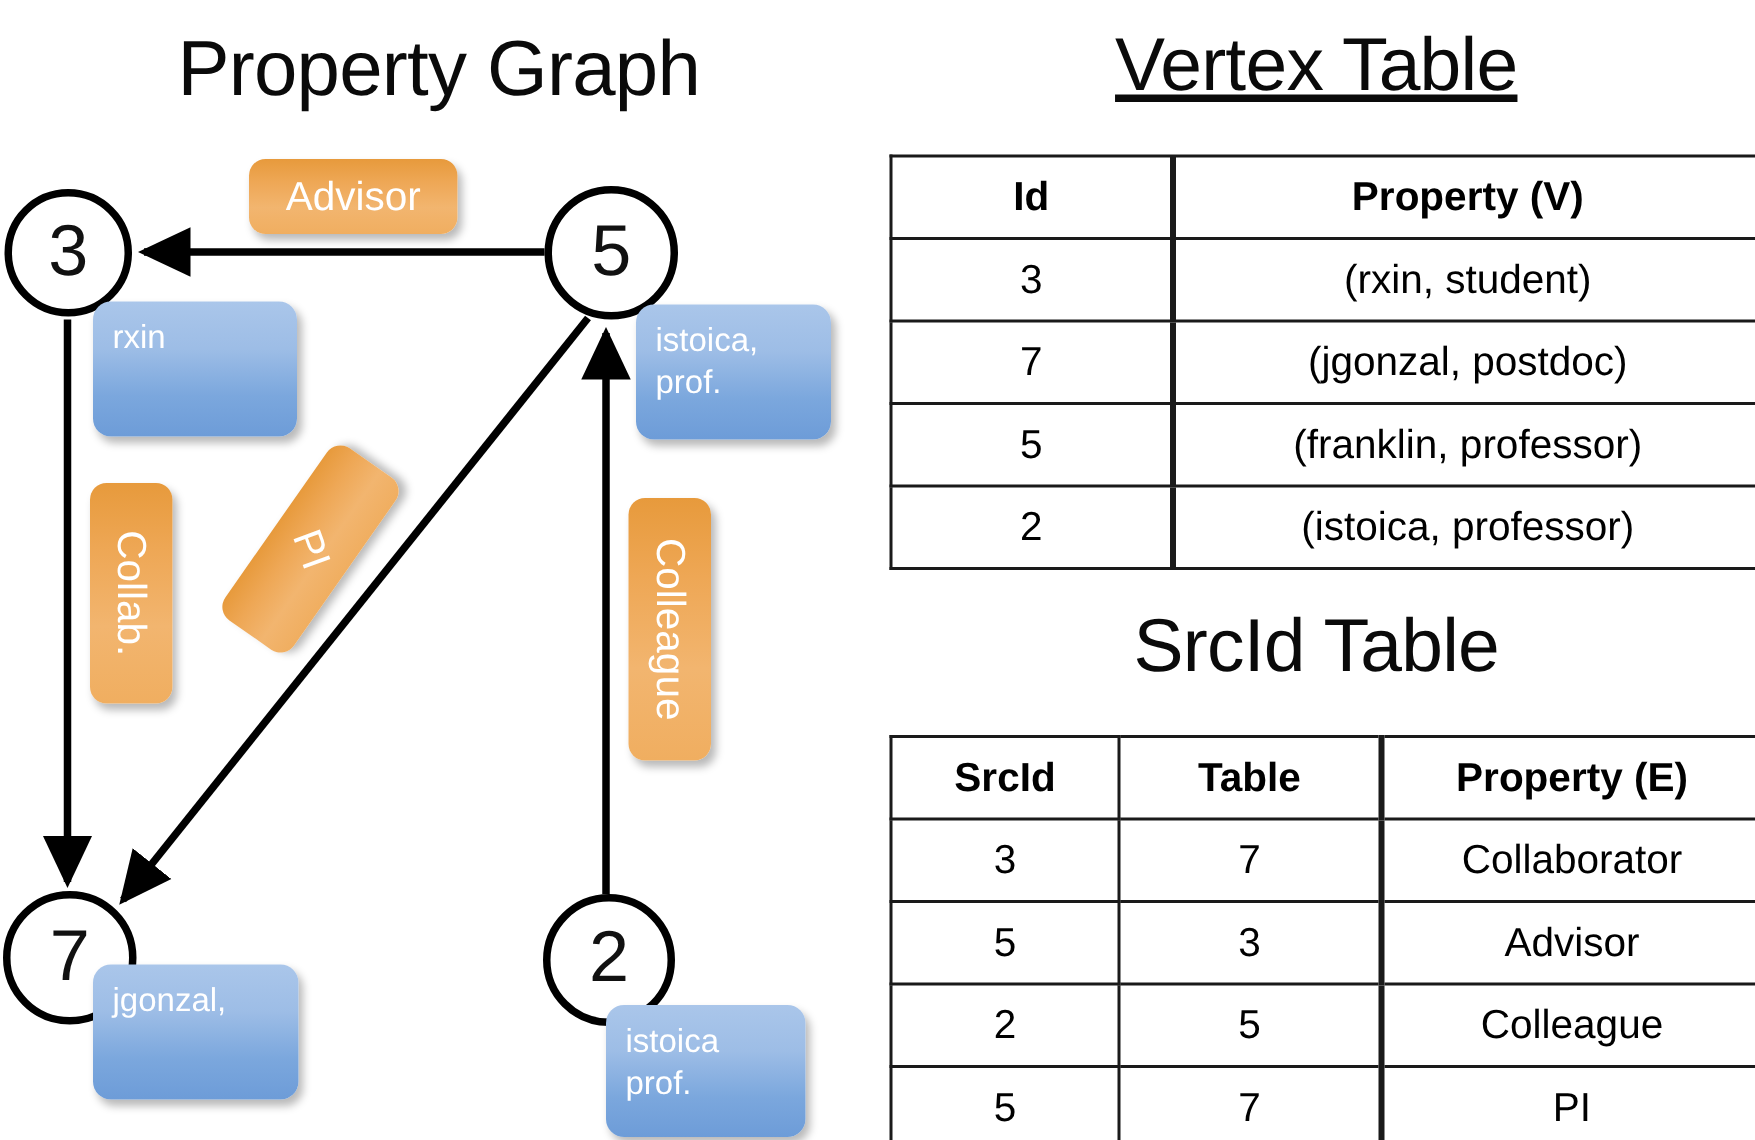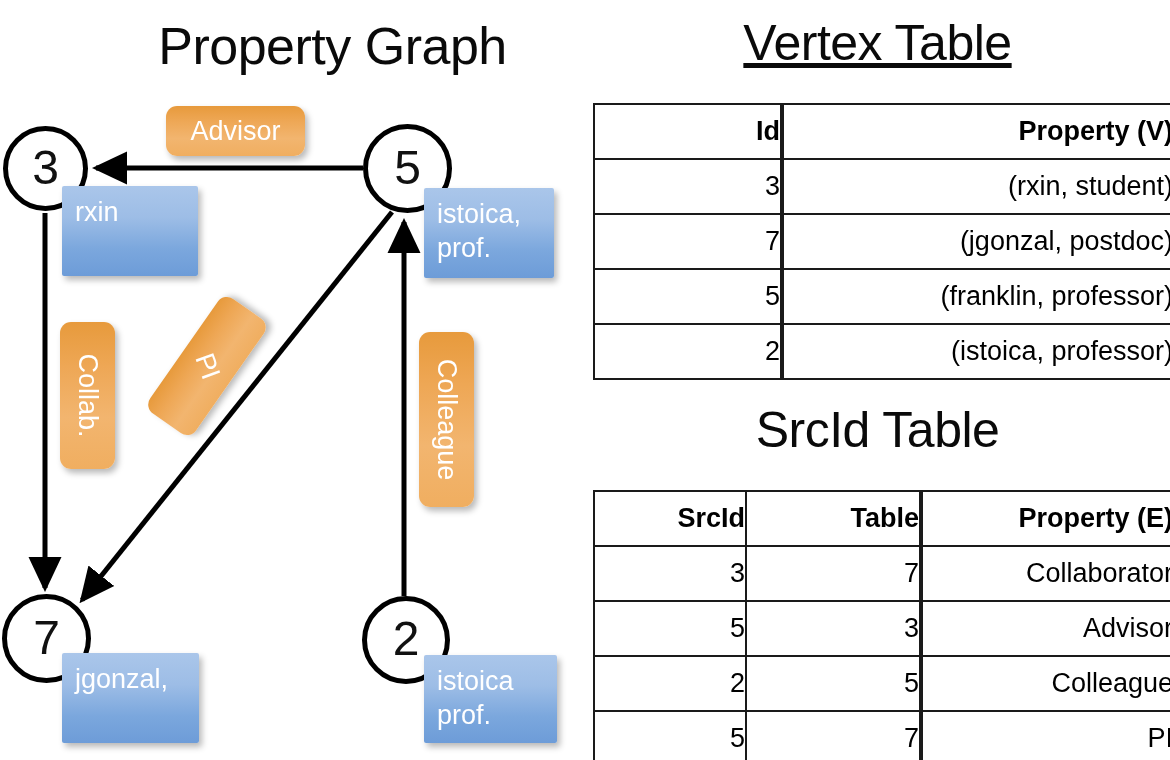--- a/index.html
+++ b/index.html
@@ -21,21 +21,21 @@
     position: absolute;
     font-family: "Liberation Sans", sans-serif;
     font-weight: 300;
     font-size: 50px;
     letter-spacing: -0.5px;
     color: #0a0a0a;
     white-space: nowrap;
     text-align: center;
     line-height: 1;
   }
-  #title-property-graph { left: 0;   top: 20px;  width: 585px; font-size: 52px; margin-left: 40px; }
+  #title-property-graph { left: 0;   top: 20px;  width: 585px; font-size: 52px; }
   #title-vertex-table   { left: 585px; top: 18px;  width: 585px; font-size: 50px; text-decoration: underline; }
   #title-edge-table     { left: 585px; top: 405px; width: 585px; font-size: 50px; }
 
   
   #graph-area {
     position: absolute;
     left: 0; top: 0;
     width: 585px; height: 760px;
   }
   #graph-edges {
@@ -58,31 +58,32 @@
     font-size: 48px;
     color: #111;
     line-height: 1;
     z-index: 4;
   }
   .node span { display:block; transform: translateY(-1px); }
 
   
   .prop-box {
     position: absolute;
-    border-radius: 2px;
+    border-radius: 12px;
     background: linear-gradient(to bottom, #aac6ea 0%, #9dbde6 35%, #7ba7dd 70%, #6d9cd8 100%);
     box-shadow: 3px 4px 6px rgba(0,0,0,0.28);
     color: #ffffff;
     font-family: "Liberation Sans", sans-serif;
     font-weight: 400;
-    font-size: 27px;
+    font-size: 22px;
     line-height: 1.25;
     padding: 10px 0 0 13px;
     box-sizing: border-box;
     z-index: 6;
+    margin-top: 15px;
   }
   .prop-box .ln { display: block; white-space: nowrap; }
 
   
   .elabel {
     position: absolute;
     border-radius: 11px;
     background: linear-gradient(to bottom, #e79a3c 0%, #eea755 30%, #f2b56f 65%, #f0ae60 100%);
     box-shadow: 3px 4px 6px rgba(0,0,0,0.28);
     color: #ffffff;
@@ -110,21 +111,21 @@
 
   
   .tbl {
     position: absolute;
     border-collapse: collapse;
     table-layout: fixed;
     font-family: "Liberation Sans", sans-serif;
   }
   .tbl td, .tbl th {
     border: 2px solid #1a1a1a;
-    text-align: right;
+    text-align: center;
     font-weight: 400;
     font-size: 27px;
     color: #000;
     padding: 0;
     height: 53px;
     vertical-align: middle;
     background: #ffffff;
   }
   .tbl th { font-weight: 700; font-size: 27px; }
   .tbl .thick-left { border-left: 4px solid #1a1a1a; }
@@ -178,24 +179,24 @@
     <span>2</span>
   </div>
 
   <div class="prop-box" id="prop-3" style="left:62px; top:186px; width:136px; height:90px;">
     <span class="ln">rxin</span>
   </div>
   <div class="prop-box" id="prop-5" style="left:424px; top:188px; width:130px; height:90px;">
     <span class="ln">istoica,</span>
     <span class="ln">prof.</span>
   </div>
-  <div class="prop-box" id="prop-7" style="left:62px; top:653px; width:137px; height:90px;">
+  <div class="prop-box" id="prop-7" style="left:62px; top:628px; width:137px; height:90px;">
     <span class="ln">jgonzal,</span>
   </div>
-  <div class="prop-box" id="prop-2" style="left:424px; top:655px; width:133px; height:88px;">
+  <div class="prop-box" id="prop-2" style="left:404px; top:655px; width:133px; height:88px;">
     <span class="ln">istoica</span>
     <span class="ln">prof.</span>
   </div>
 
   <div class="elabel" id="label-advisor" style="left:166px; top:106px; width:139px; height:50px;">
     <span>Advisor</span>
   </div>
 
   <div class="elabel vert" id="label-collab" style="left:60px; top:322px; width:55px; height:147px;">
     <span>Collab.</span>

